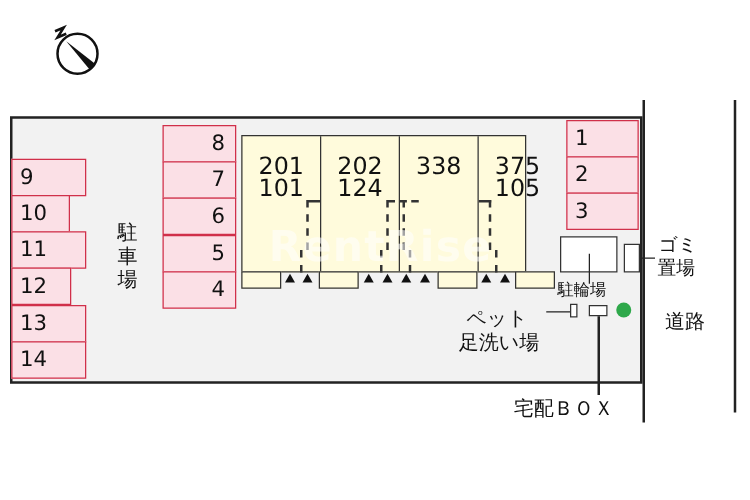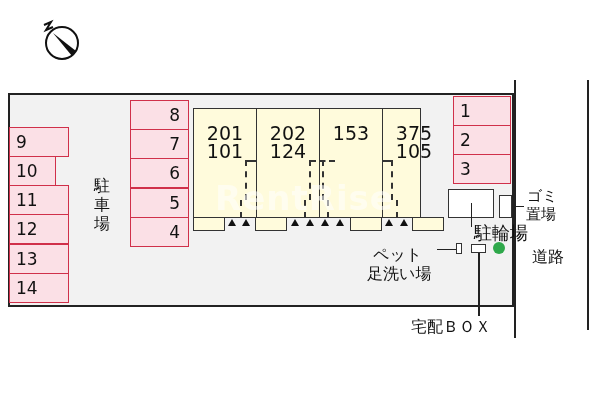--- a/index.html
+++ b/index.html
@@ -39,21 +39,21 @@
 <div id="leftcol">
   <div class="space left-col" style="left:9px;top:127px;width:60px;height:30px;">
       <span>9</span>
     </div>
   <div class="space left-col" style="left:9px;top:156px;width:47px;height:30px;">
       <span>10</span>
     </div>
   <div class="space left-col" style="left:9px;top:185px;width:60px;height:30px;">
       <span>11</span>
     </div>
-  <div class="space left-col" style="left:9px;top:214px;width:60px;height:30px;">
+  <div class="space left-col" style="left:9px;top:214px;width:48px;height:30px;">
       <span>12</span>
     </div>
   <div class="space left-col" style="left:9px;top:244px;width:60px;height:30px;">
       <span>13</span>
     </div>
   <div class="space left-col" style="left:9px;top:273px;width:60px;height:30px;">
       <span>14</span>
     </div>
 </div>
 
@@ -82,21 +82,21 @@
 <div class="bldg" style="left:193px;top:108px;width:228px;height:110px;">
   <div class="unit" style="left:0;width:63px;">
       <div>201</div>
       <div>101</div>
     </div>
   <div class="unit" style="left:63px;width:63px;">
       <div>202</div>
       <div>124</div>
     </div>
   <div class="unit" style="left:126px;width:63px;">
-      <div>153</div>
+      <div>338</div>
     </div>
   <div class="unit" style="left:189px;width:62px;">
       <div>375</div>
       <div>105</div>
     </div>
 </div>
 
 <div class="dashh" style="left:246px;top:160px;width:10px;"></div>
 <div class="dash" style="left:245px;top:160px;height:40px;"></div>
 <div class="dash" style="left:240px;top:200px;height:18px;"></div>
@@ -132,21 +132,21 @@
   <div class="space unit-col" style="left:453px;top:125px;width:58px;height:30px;">
       <span>2</span>
     </div>
   <div class="space unit-col" style="left:453px;top:154px;width:58px;height:30px;">
       <span>3</span>
     </div>
 </div>
 
 <div class="box" style="left:448px;top:189px;width:46px;height:29px;"></div>
 <div class="line" style="left:471px;top:203px;width:1px;height:24px;"></div>
-<div class="label" style="left:446px;top:224px;font-size:18px;margin-left:28px;">駐輪場</div>
+<div class="label" style="left:446px;top:224px;font-size:13px;">駐輪場</div>
 
 <div class="box" style="left:499px;top:195px;width:13px;height:23px;"></div>
 <div class="line" style="left:512px;top:206px;width:12px;height:1px;"></div>
 <div class="label" style="left:527px;top:187px;font-size:15px;">ゴミ</div>
 <div class="label" style="left:526px;top:205px;font-size:15px;">置場</div>
 
 <div class="box" style="left:456px;top:243px;width:6px;height:11px;"></div>
 <div class="line" style="left:437px;top:249px;width:19px;height:1px;"></div>
 <div class="label" style="left:373px;top:246px;">ペット</div>
 <div class="label" style="left:367px;top:265px;">足洗い場</div>

